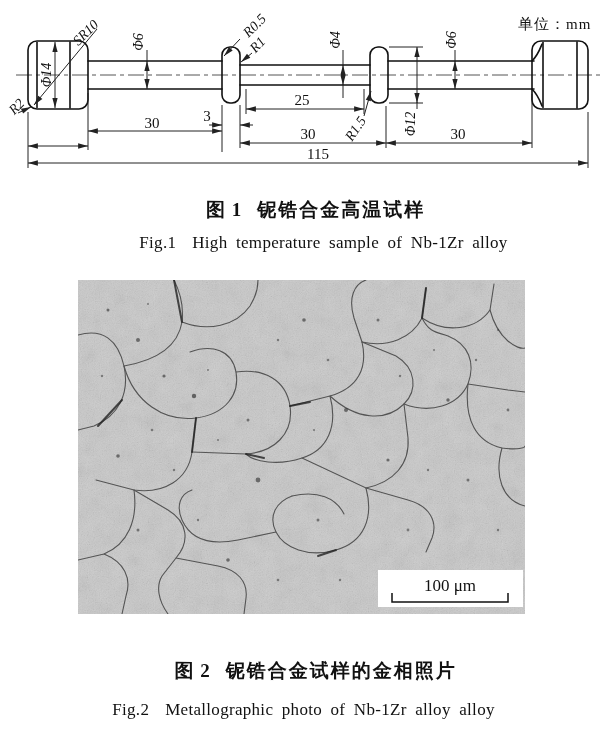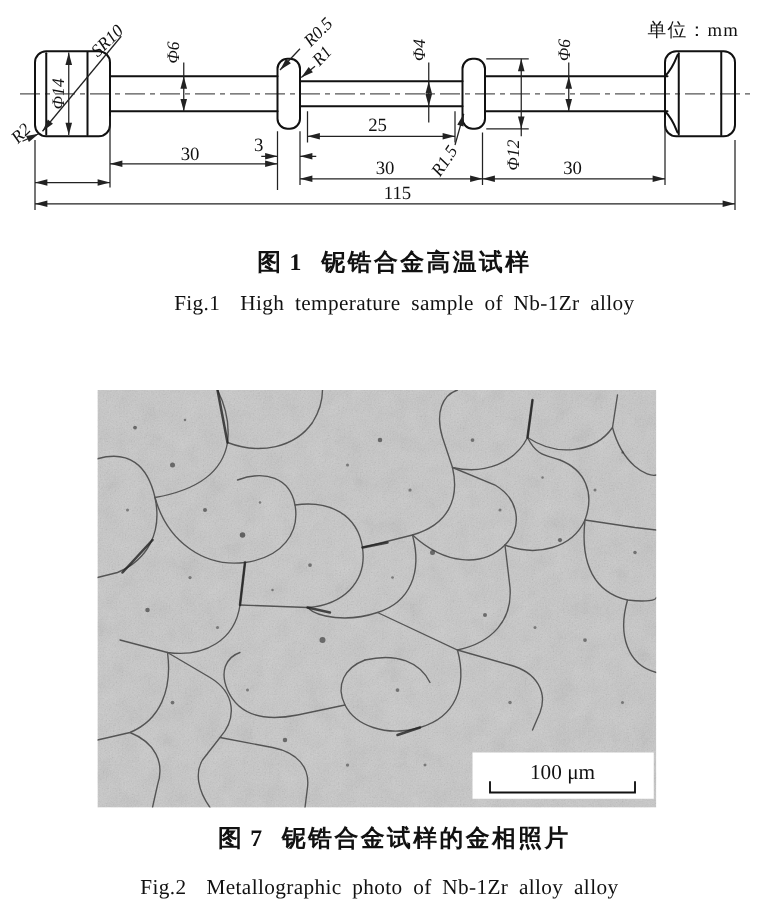--- a/index.html
+++ b/index.html
@@ -8,21 +8,21 @@
   .drawing{position:absolute;left:0;top:0;}
   .cap{position:absolute;left:0;width:607px;text-align:center;white-space:nowrap;}
   .cap-zh{font-weight:bold;font-size:19px;letter-spacing:2px;margin-left:12px;}
   .cap-zh .cap-label{letter-spacing:1px;margin-right:15px;}
   .cap-en{font-size:17px;word-spacing:4px;letter-spacing:0.3px;}
   .cap-en .cap-label{margin-right:16px;}
   #cap1-zh{top:197px;}
   #cap1-en{top:233px;padding-left:20px;}
   #cap2-zh{top:658px;}
   #cap2-en{top:700px;}
-  .micrograph{position:absolute;left:78px;top:312px;width:447px;height:263px;}
+  .micrograph{position:absolute;left:78px;top:280px;width:447px;height:263px;}
   .dim-num{font-size:15px;font-style:normal;fill:#111;}
   .dim-lab{font-size:14px;font-style:italic;fill:#111;}
   .unit-note{font-size:15px;fill:#111;letter-spacing:1px;}
   .scalebar-text{font-size:17px;fill:#111;}
 </style>
 </head>
 <body>
 
 <div class="page">
 
@@ -223,19 +223,19 @@
         <g>
           <rect x="300" y="290" width="145" height="37" fill="#ffffff"></rect>
           <text class="scalebar-text" x="372" y="311" text-anchor="middle">100 μm</text>
           <path d="M314,313 L314,322 L430,322 L430,313" fill="none" stroke="#111" stroke-width="1.5"></path>
         </g>
       </g>
     </svg>
   </div>
 
   <div class="cap cap-zh" id="cap2-zh">
-    <span class="cap-label">图 7</span><span>铌锆合金试样的金相照片</span>
+    <span class="cap-label">图 2</span><span>铌锆合金试样的金相照片</span>
   </div>
   <div class="cap cap-en" id="cap2-en">
     <span class="cap-label">Fig.2</span><span>Metallographic photo of Nb-1Zr alloy alloy</span>
   </div>
 
 </div>
 
 </body></html>

